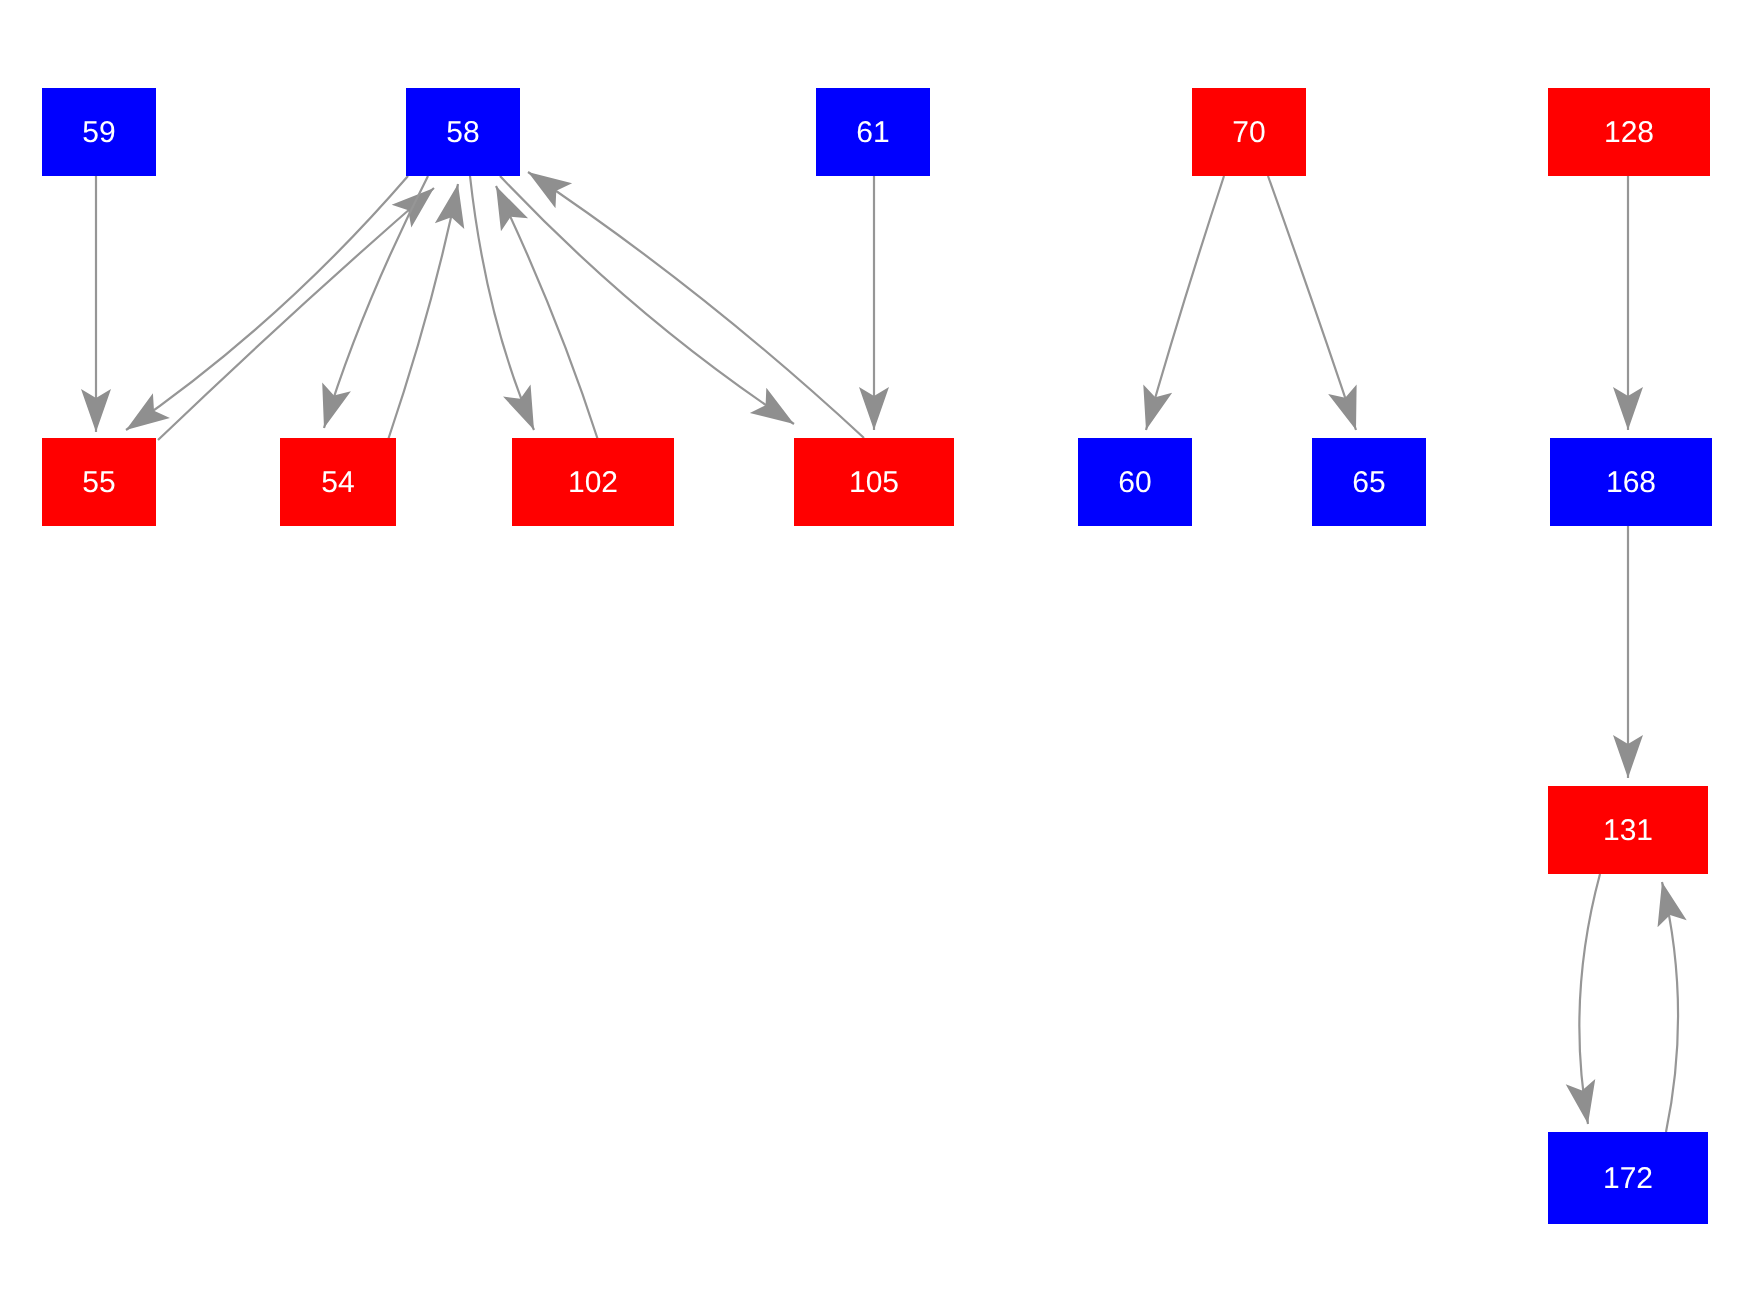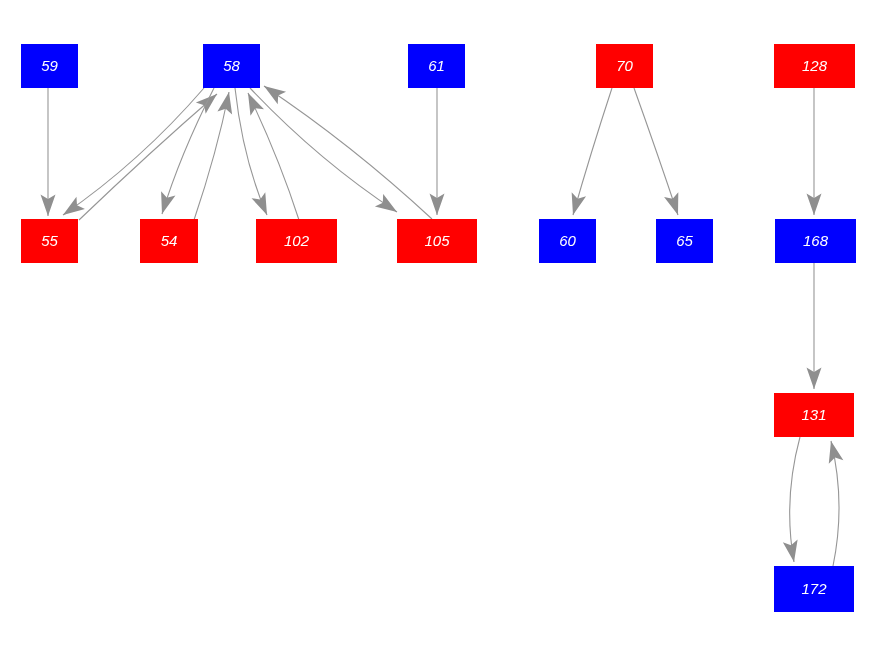--- a/index.html
+++ b/index.html
@@ -7,21 +7,20 @@
     padding: 0;
     background: #ffffff;
     font-family: "Liberation Sans", sans-serif;
   }
   .canvas {
     position: relative;
     width: 876px;
     height: 656px;
     background: #ffffff;
     overflow: hidden;
-    font-style: italic;
   }
   svg { display: block; }
   .node-label {
     font-family: "Liberation Sans", sans-serif;
     font-size: 15px;
     fill: #ffffff;
   }
 </style>
 </head>
 <body>

